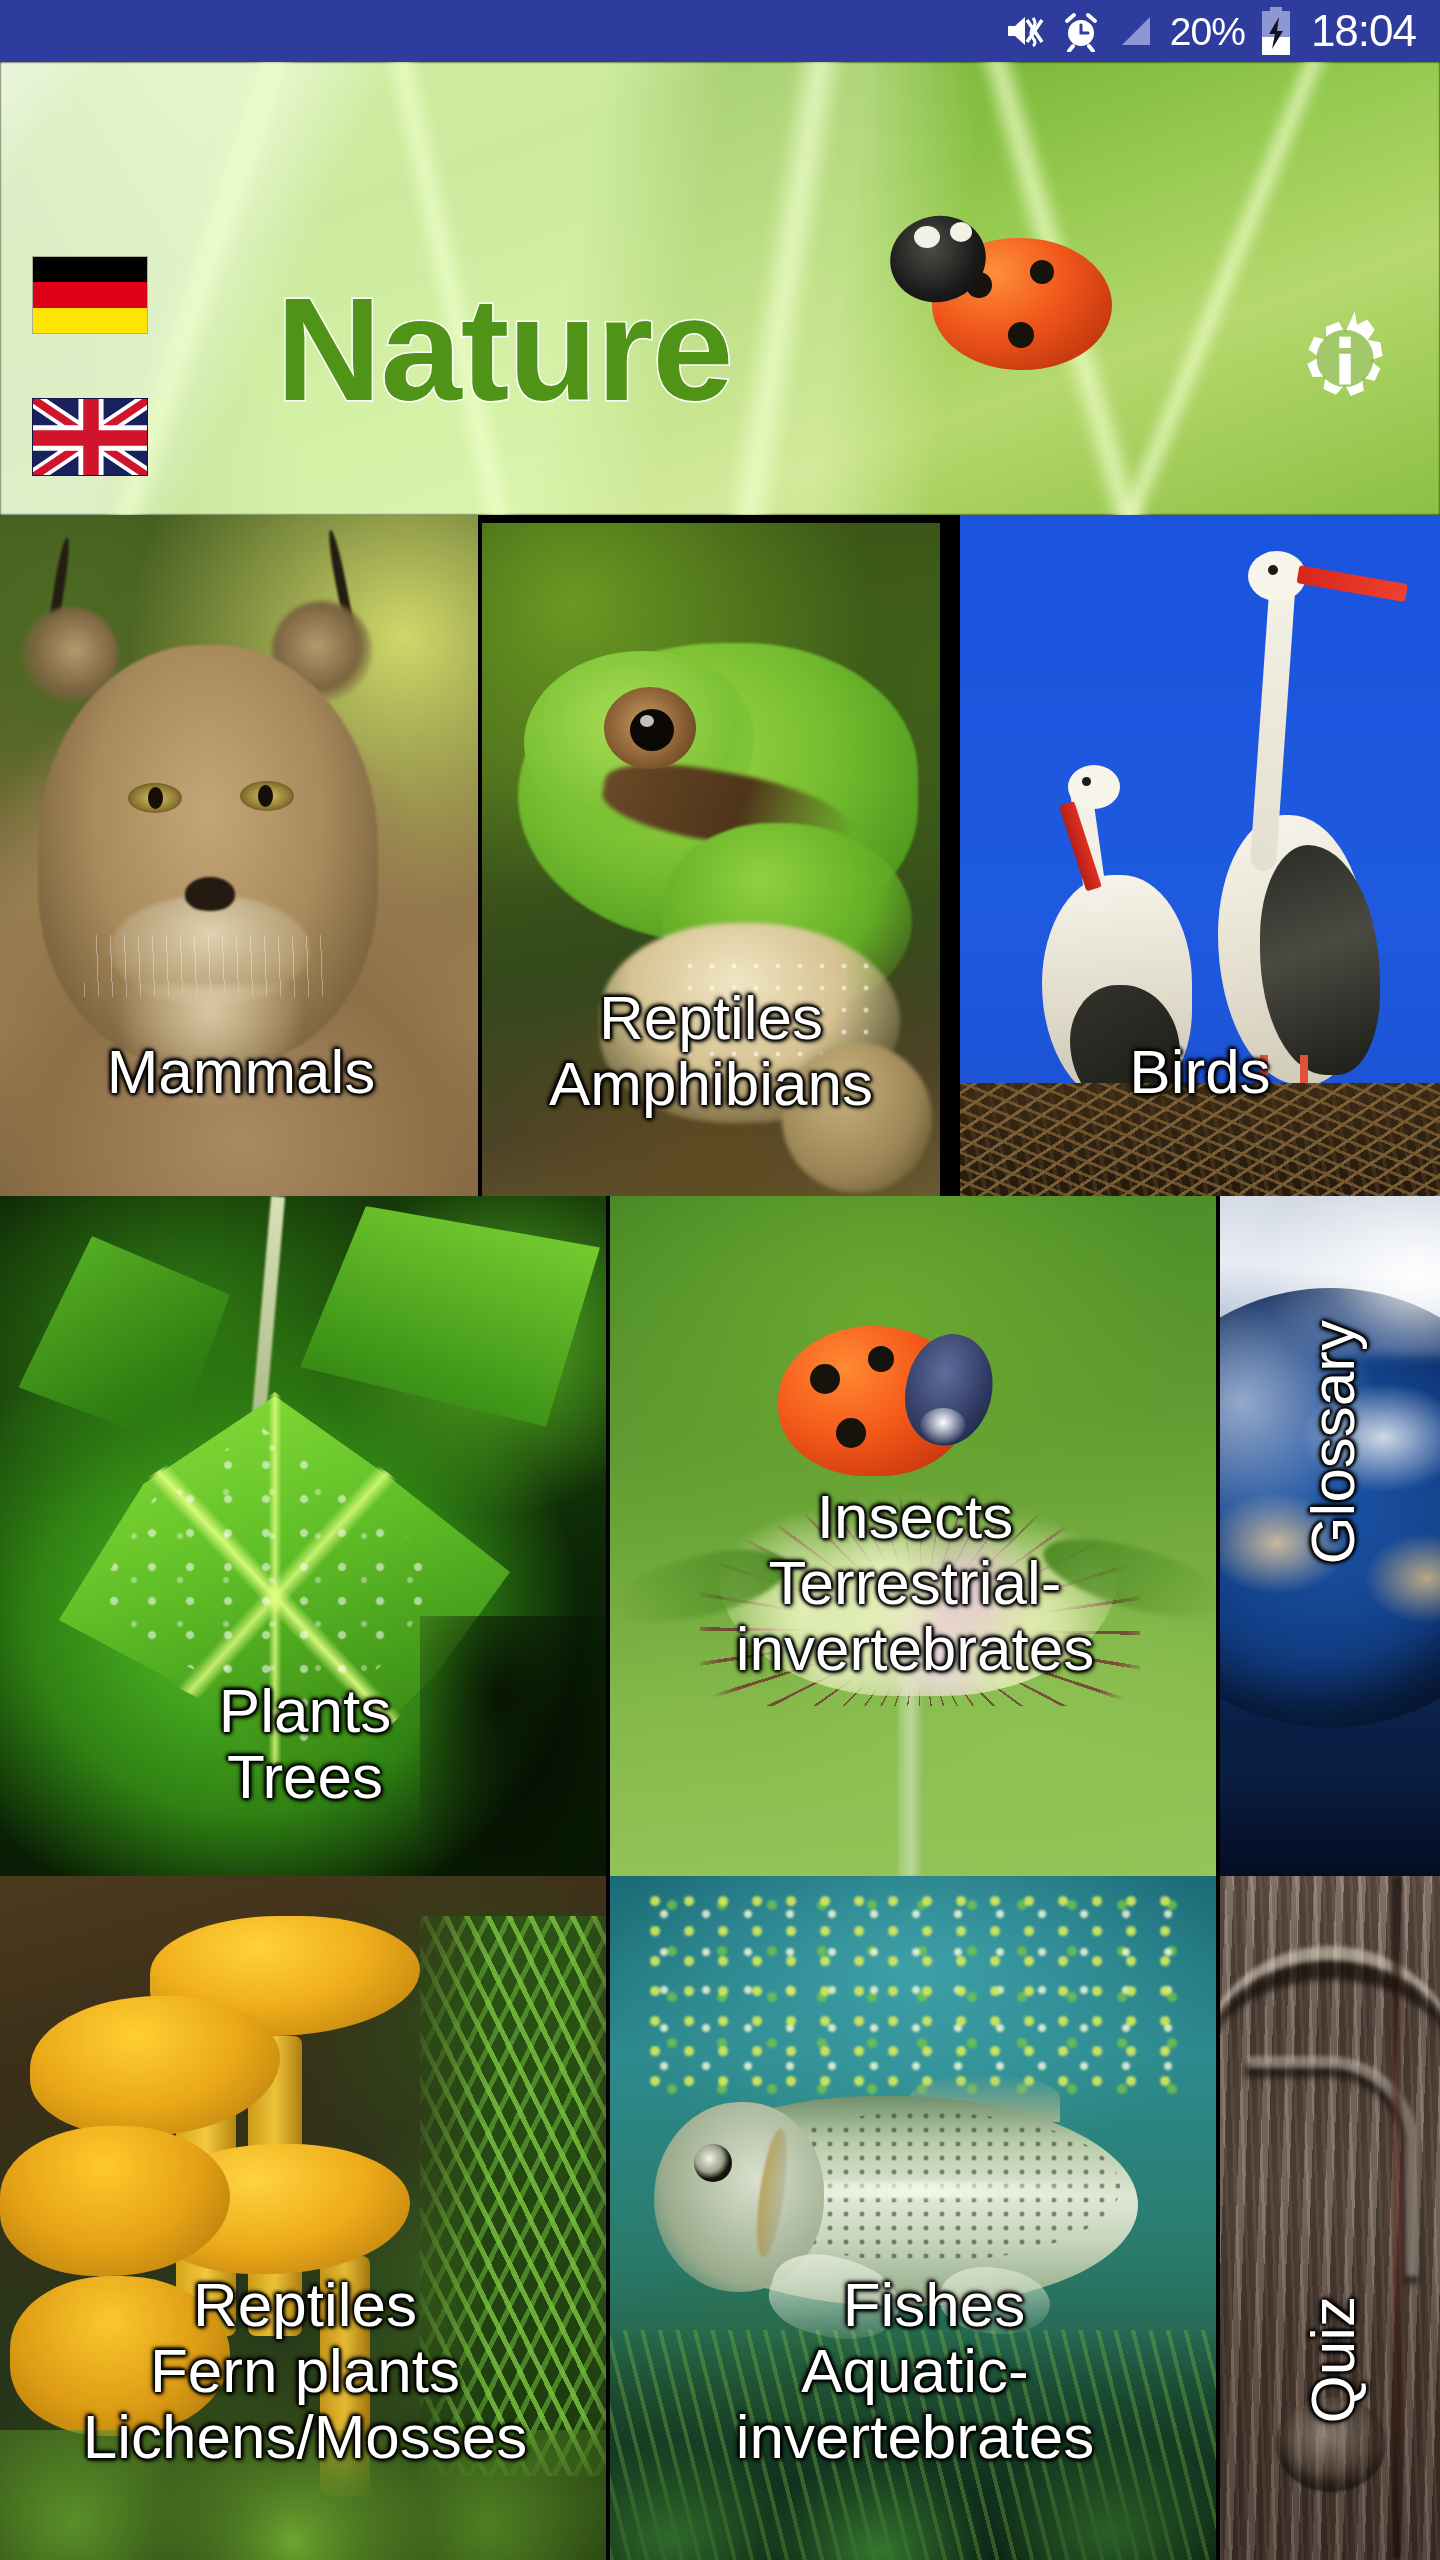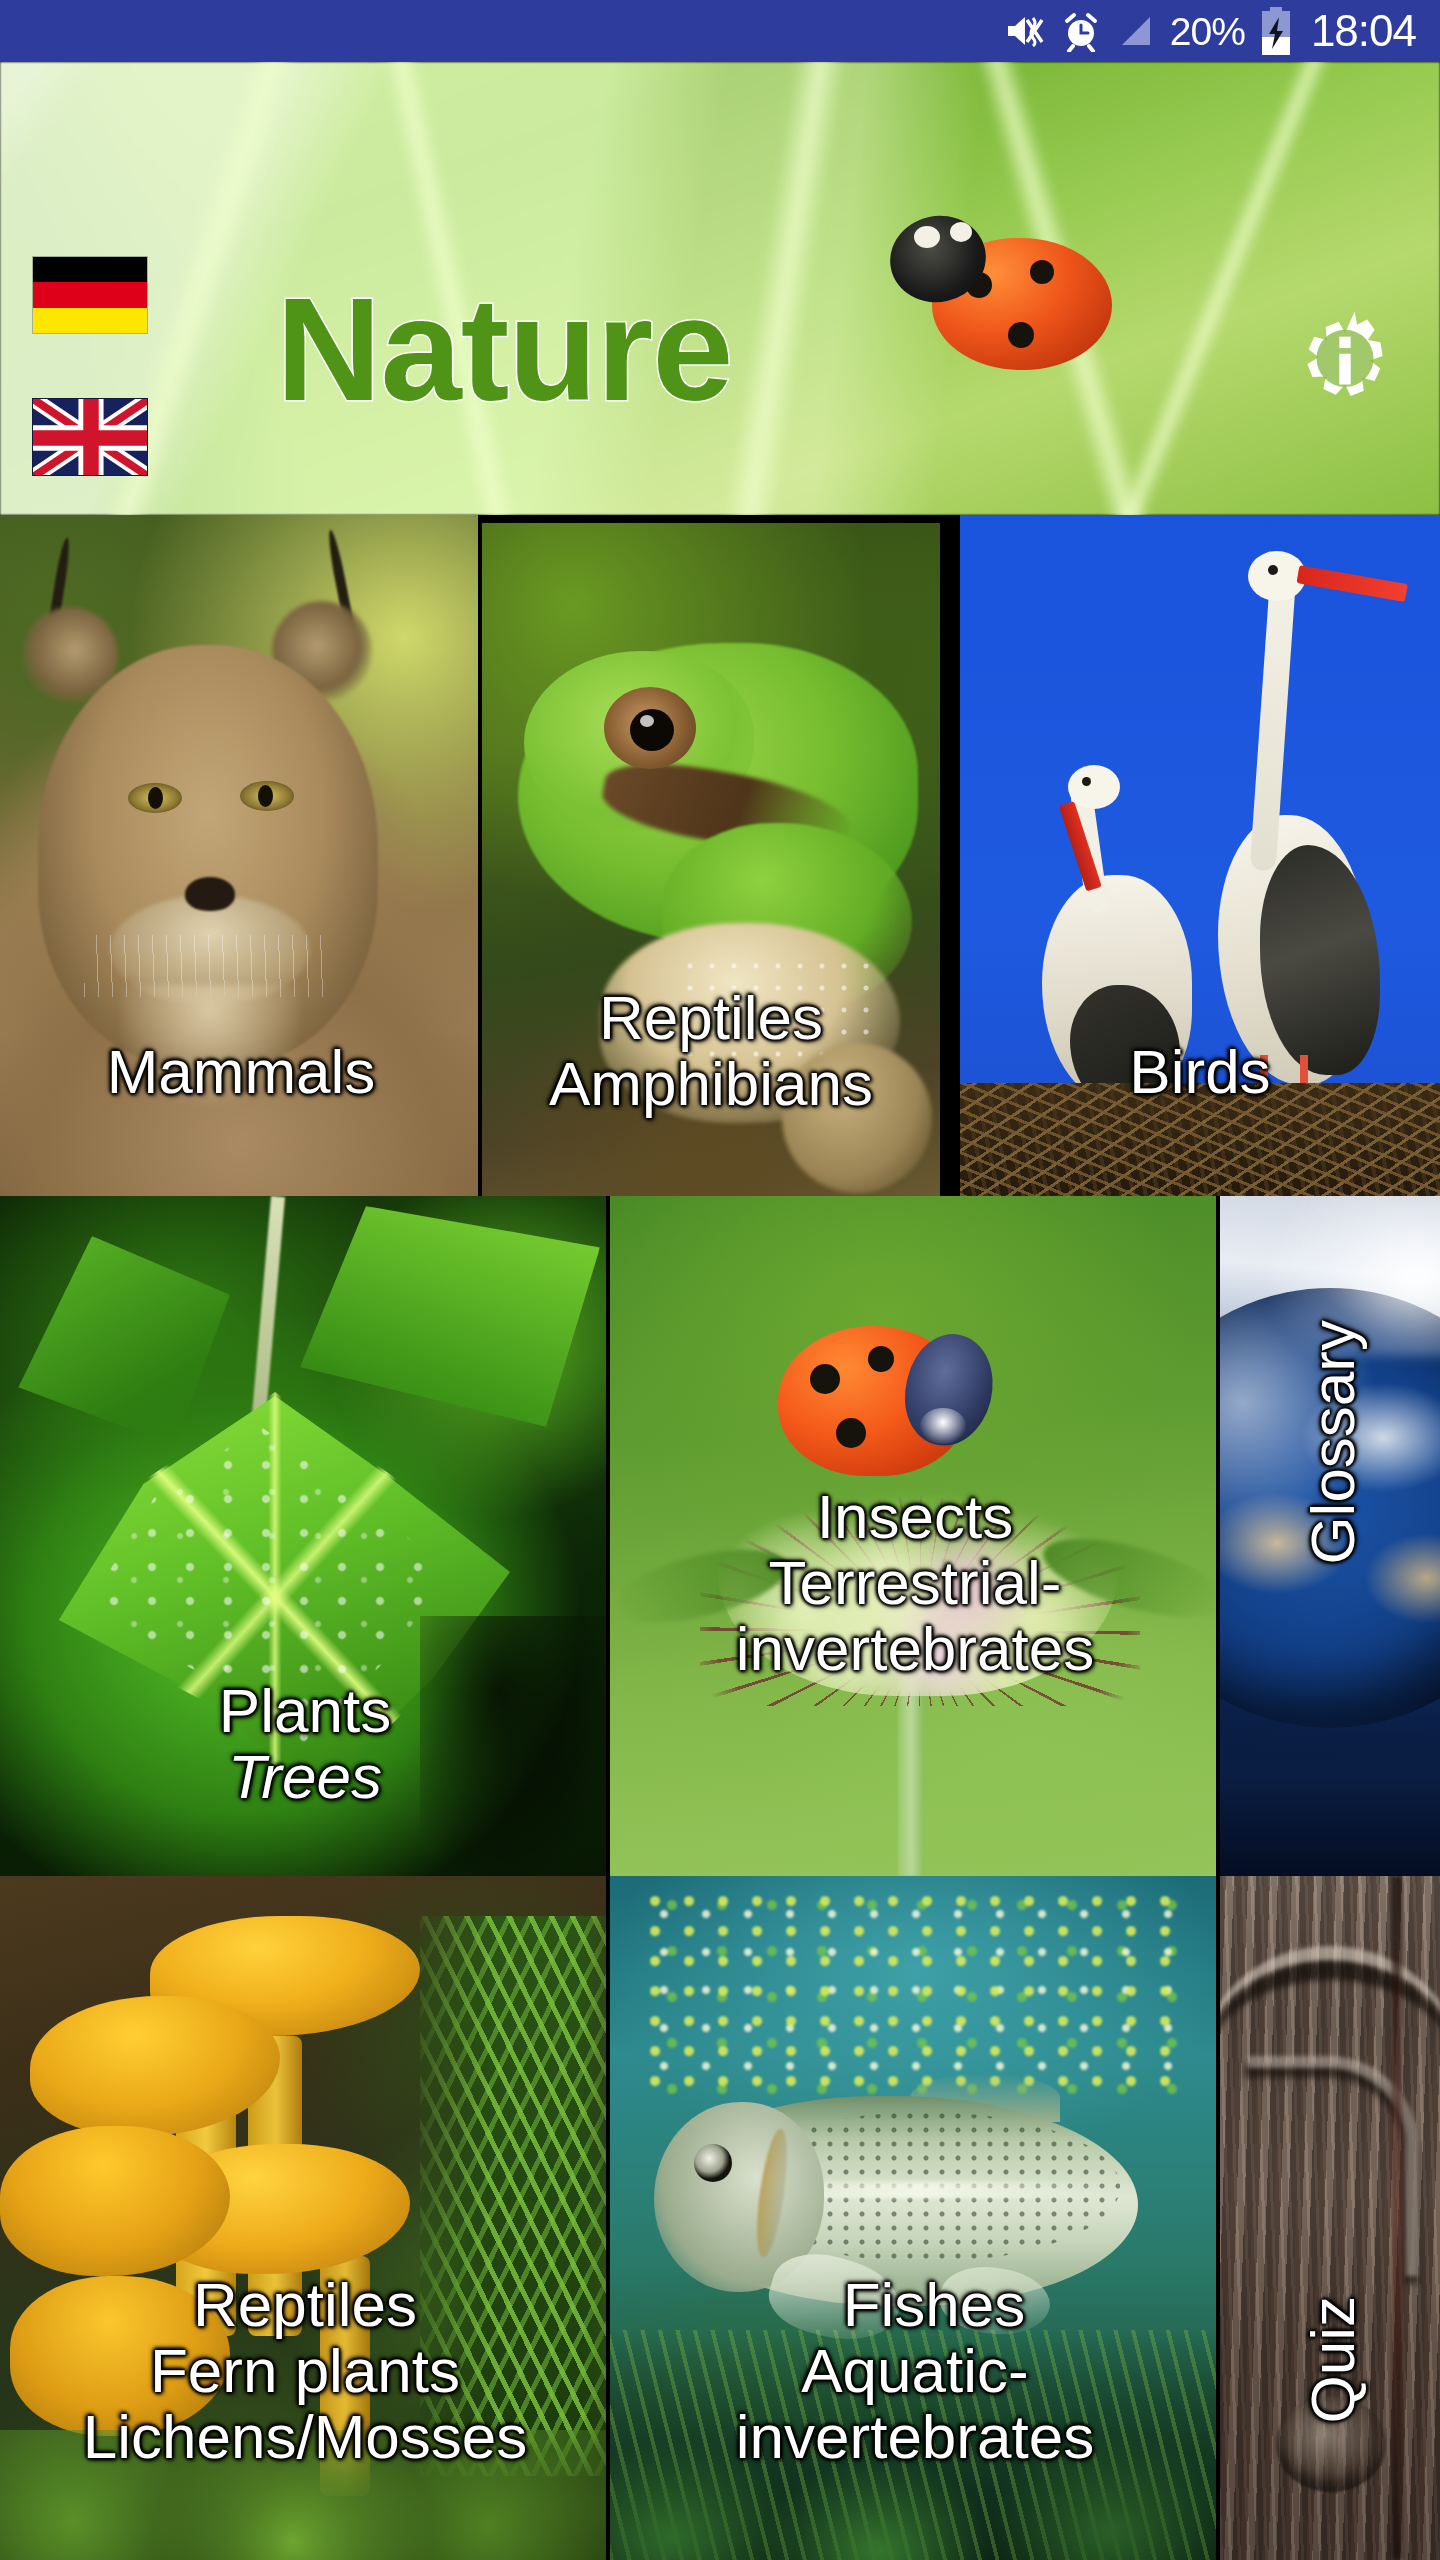--- a/index.html
+++ b/index.html
@@ -559,21 +559,21 @@
       <div class="photo ivy-bg">
         <div class="iv iv-top-l"></div>
         <div class="iv iv-top-r"></div>
         <div class="iv iv-stem"></div>
         <div class="iv iv-big"></div>
         <div class="iv iv-vein"></div>
         <div class="iv iv-drops"></div>
         <div class="iv iv-dark"></div>
       </div>
       <div class="label" style="top:482px;">Plants</div>
-      <div class="label" style="top:548px;font-style:italic;">Trees</div>
+      <div class="label" style="top:548px;">Trees</div>
     </div>
 
     <div class="tile t-insects">
       <div class="photo ins-bg">
         <div class="in in-stem"></div>
         <div class="in in-spikes"></div>
         <div class="in in-flower"></div>
         <div class="in in-leaf-l"></div>
         <div class="in in-leaf-r"></div>
         <div class="in in-lb-body"></div>

